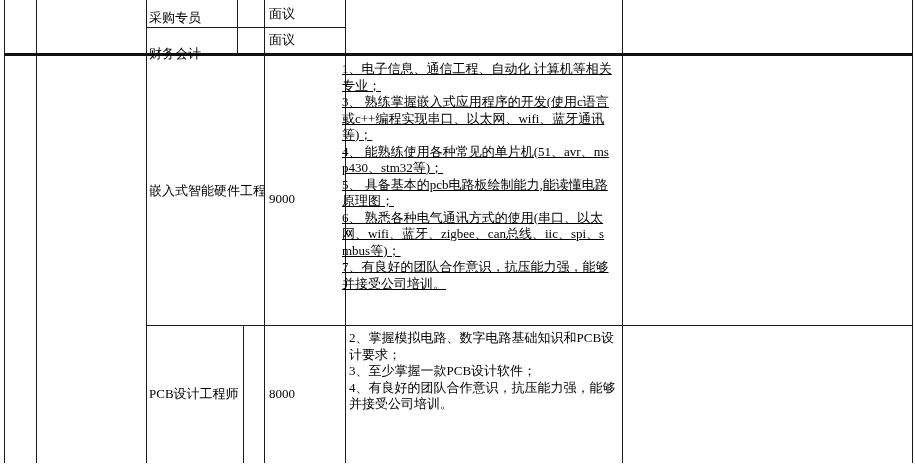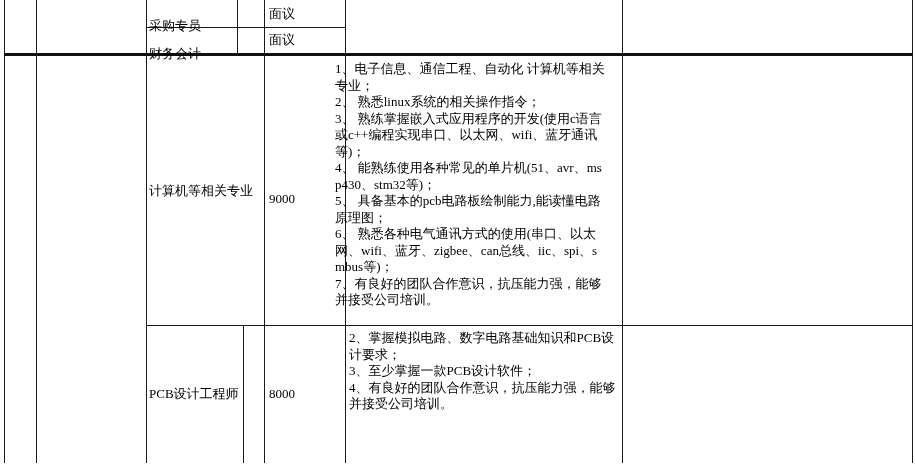--- a/index.html
+++ b/index.html
@@ -42,43 +42,42 @@
   <div class="vline" style="left:243px;top:325px;height:138px;"></div>
   <div class="vline" style="left:264px;top:0;height:463px;"></div>
   <div class="vline" style="left:345px;top:0;height:463px;"></div>
   <div class="vline" style="left:622px;top:0;height:463px;"></div>
   <div class="vline" style="left:912px;top:0;height:463px;"></div>
 
   <div class="hline" style="left:146px;top:27px;width:199px;"></div>
   <div class="hline-thick" style="left:4px;top:53px;width:909px;"></div>
   <div class="hline" style="left:146px;top:325px;width:767px;"></div>
 
-  <div class="cell pad" style="left:146px;top:12px;width:91px;height:27px;">
+  <div class="cell pad" style="left:146px;top:4px;width:91px;height:27px;">
     <span>采购专员</span>
   </div>
   <div class="cell salary" style="left:265px;top:0;width:80px;height:27px;">
     <span>面议</span>
   </div>
 
   <div class="cell pad" style="left:146px;top:41px;width:91px;height:26px;">
     <span>财务会计</span>
   </div>
   <div class="cell salary" style="left:265px;top:27px;width:80px;height:26px;">
     <span>面议</span>
   </div>
 
   <div class="cell pad" style="left:146px;top:56px;width:118px;height:269px;">
-    <span>计算机等相关专业</span>
+    <span>嵌入式智能硬件工程</span>
   </div>
   <div class="cell salary" style="left:265px;top:64px;width:80px;height:269px;">
     <span>9000</span>
   </div>
-  <div class="reqcell" style="left:335px;top:61px;width:271px;height:262px;">
+  <div class="reqcell" style="left:342px;top:61px;width:271px;height:262px;text-decoration:underline;">
     <div class="req-item">1、电子信息、通信工程、自动化 计算机等相关专业；</div>
-    <div class="req-item">2、 熟悉linux系统的相关操作指令；</div>
     <div class="req-item">3、 熟练掌握嵌入式应用程序的开发(使用c语言或c++编程实现串口、以太网、wifi、蓝牙通讯等)；</div>
     <div class="req-item">4、 能熟练使用各种常见的单片机(51、avr、msp430、stm32等)；</div>
     <div class="req-item">5、 具备基本的pcb电路板绘制能力,能读懂电路原理图；</div>
     <div class="req-item">6、 熟悉各种电气通讯方式的使用(串口、以太网、wifi、蓝牙、zigbee、can总线、iic、spi、smbus等)；</div>
     <div class="req-item">7、有良好的团队合作意识，抗压能力强，能够并接受公司培训。</div>
   </div>
 
   <div class="cell pad" style="left:146px;top:325px;width:97px;height:138px;text-align:right;">
     <span>PCB设计工程师</span>
   </div>

